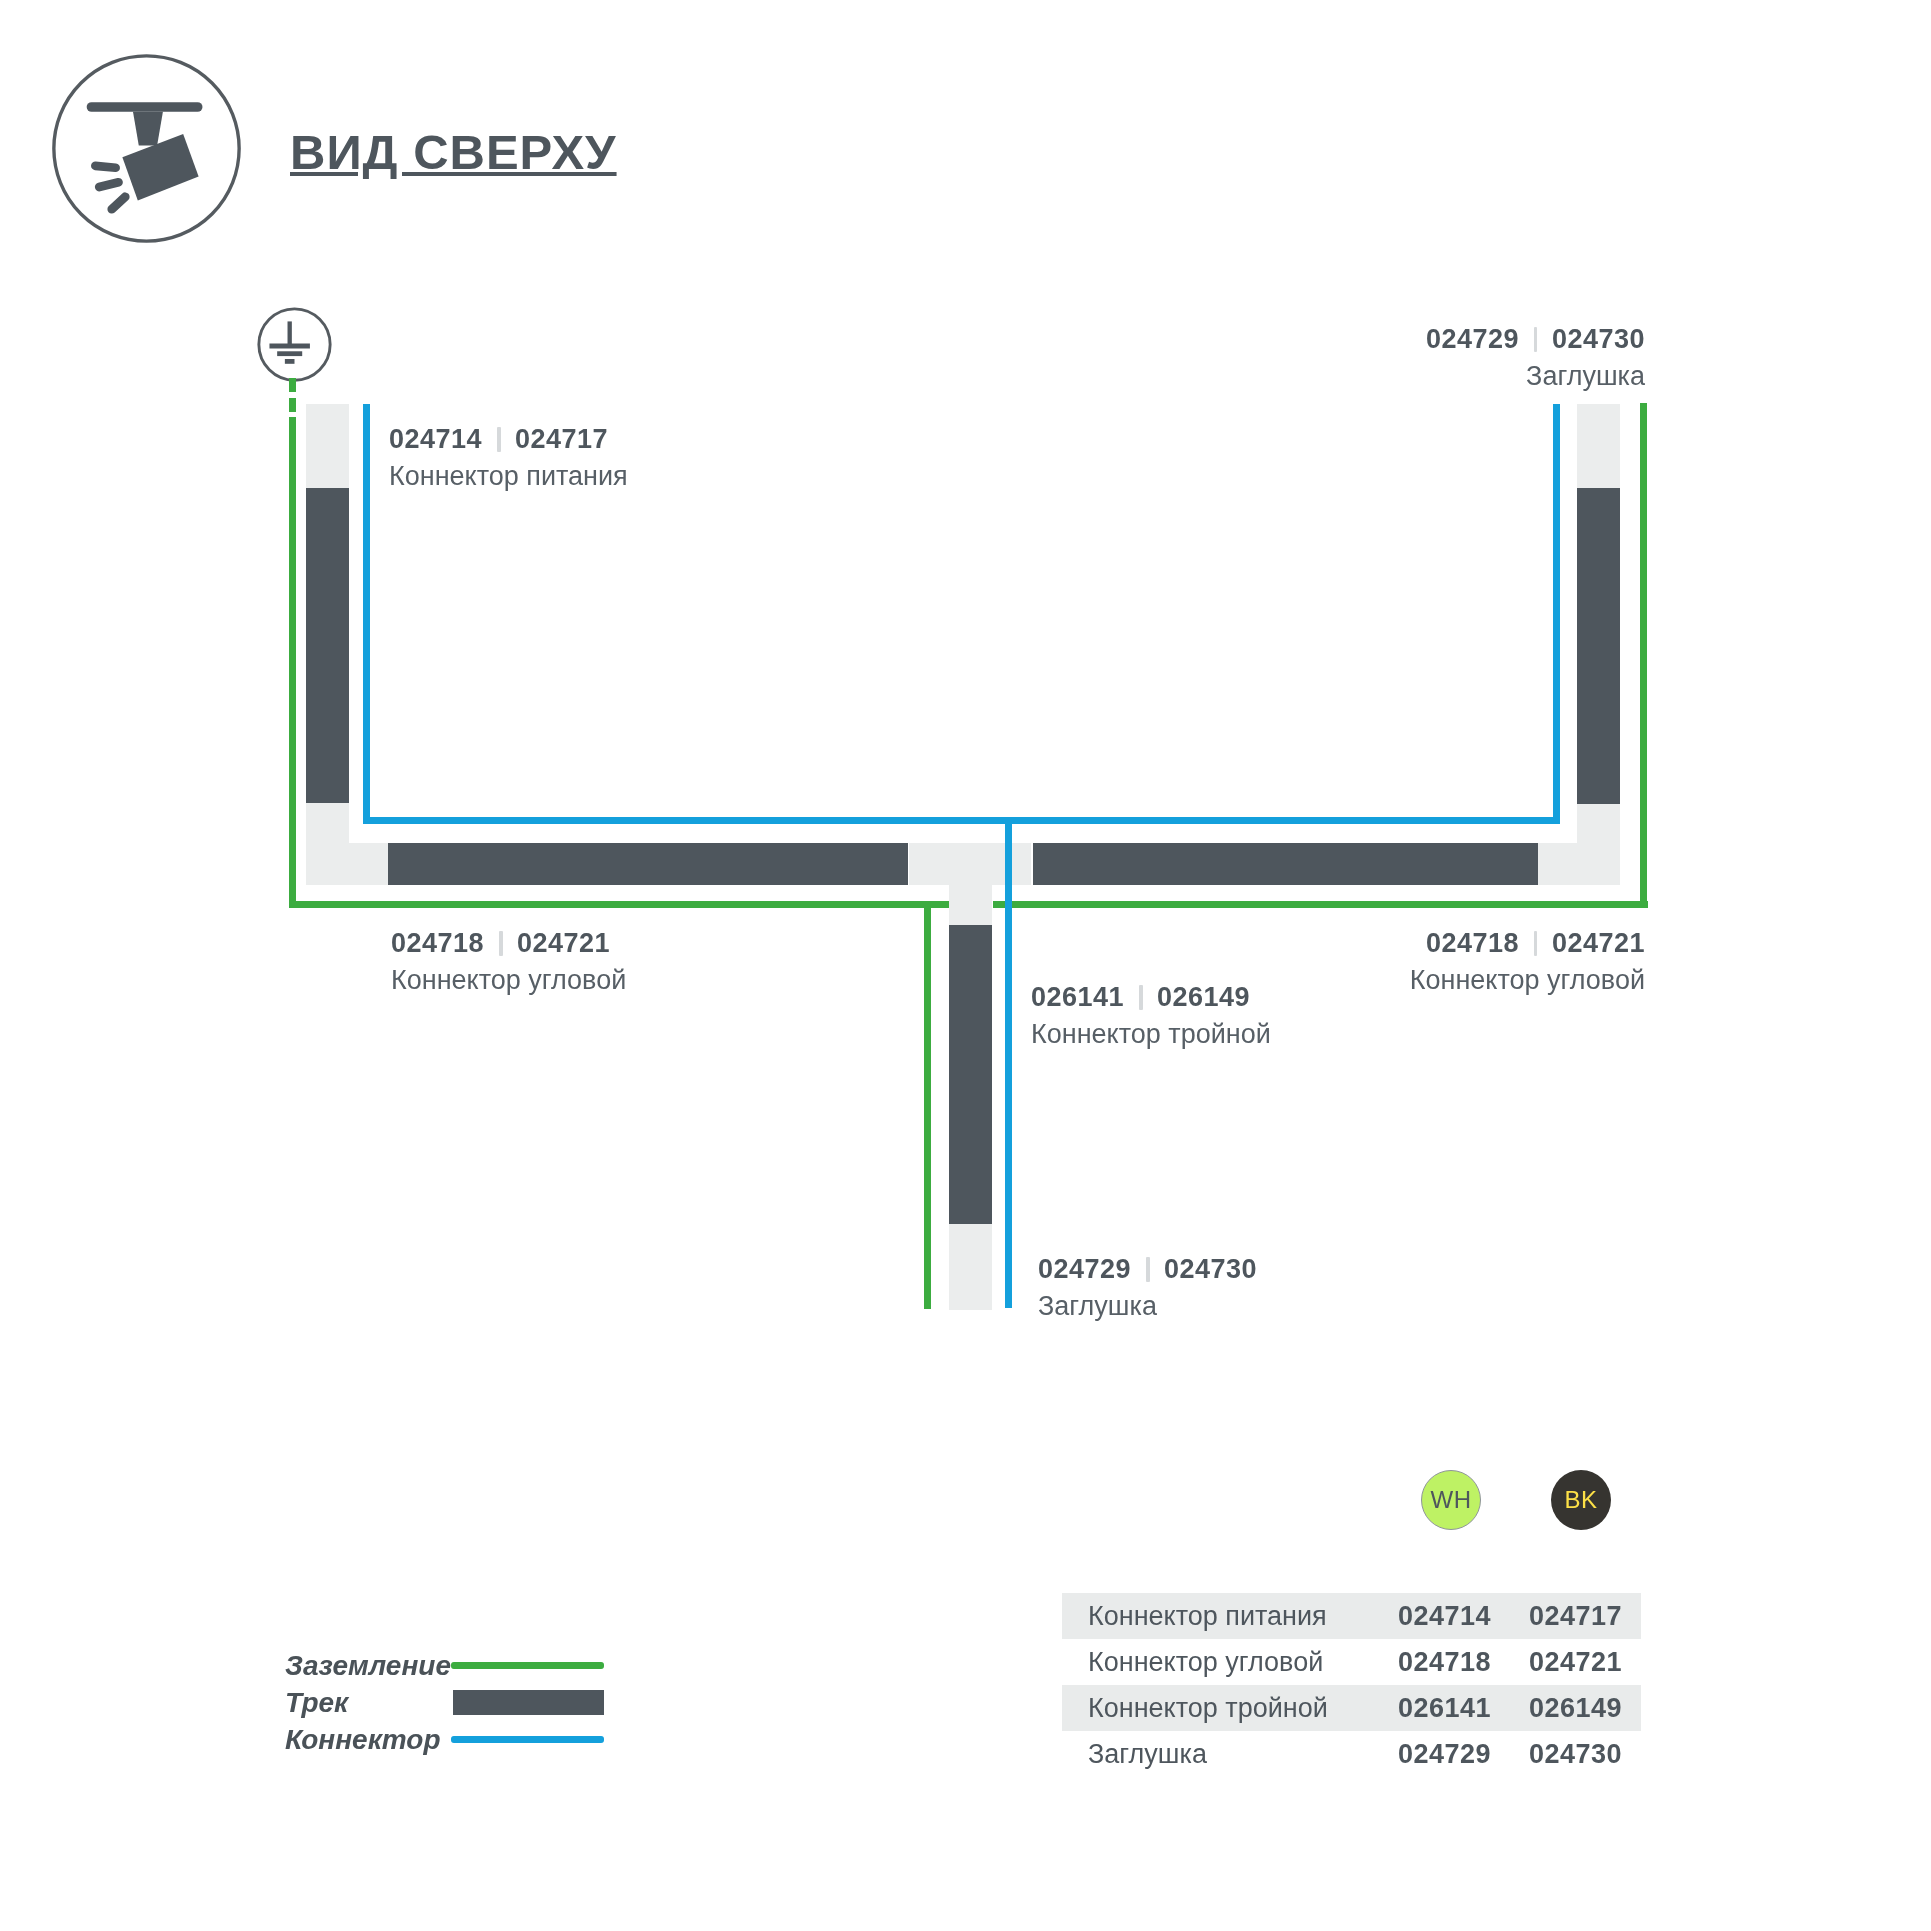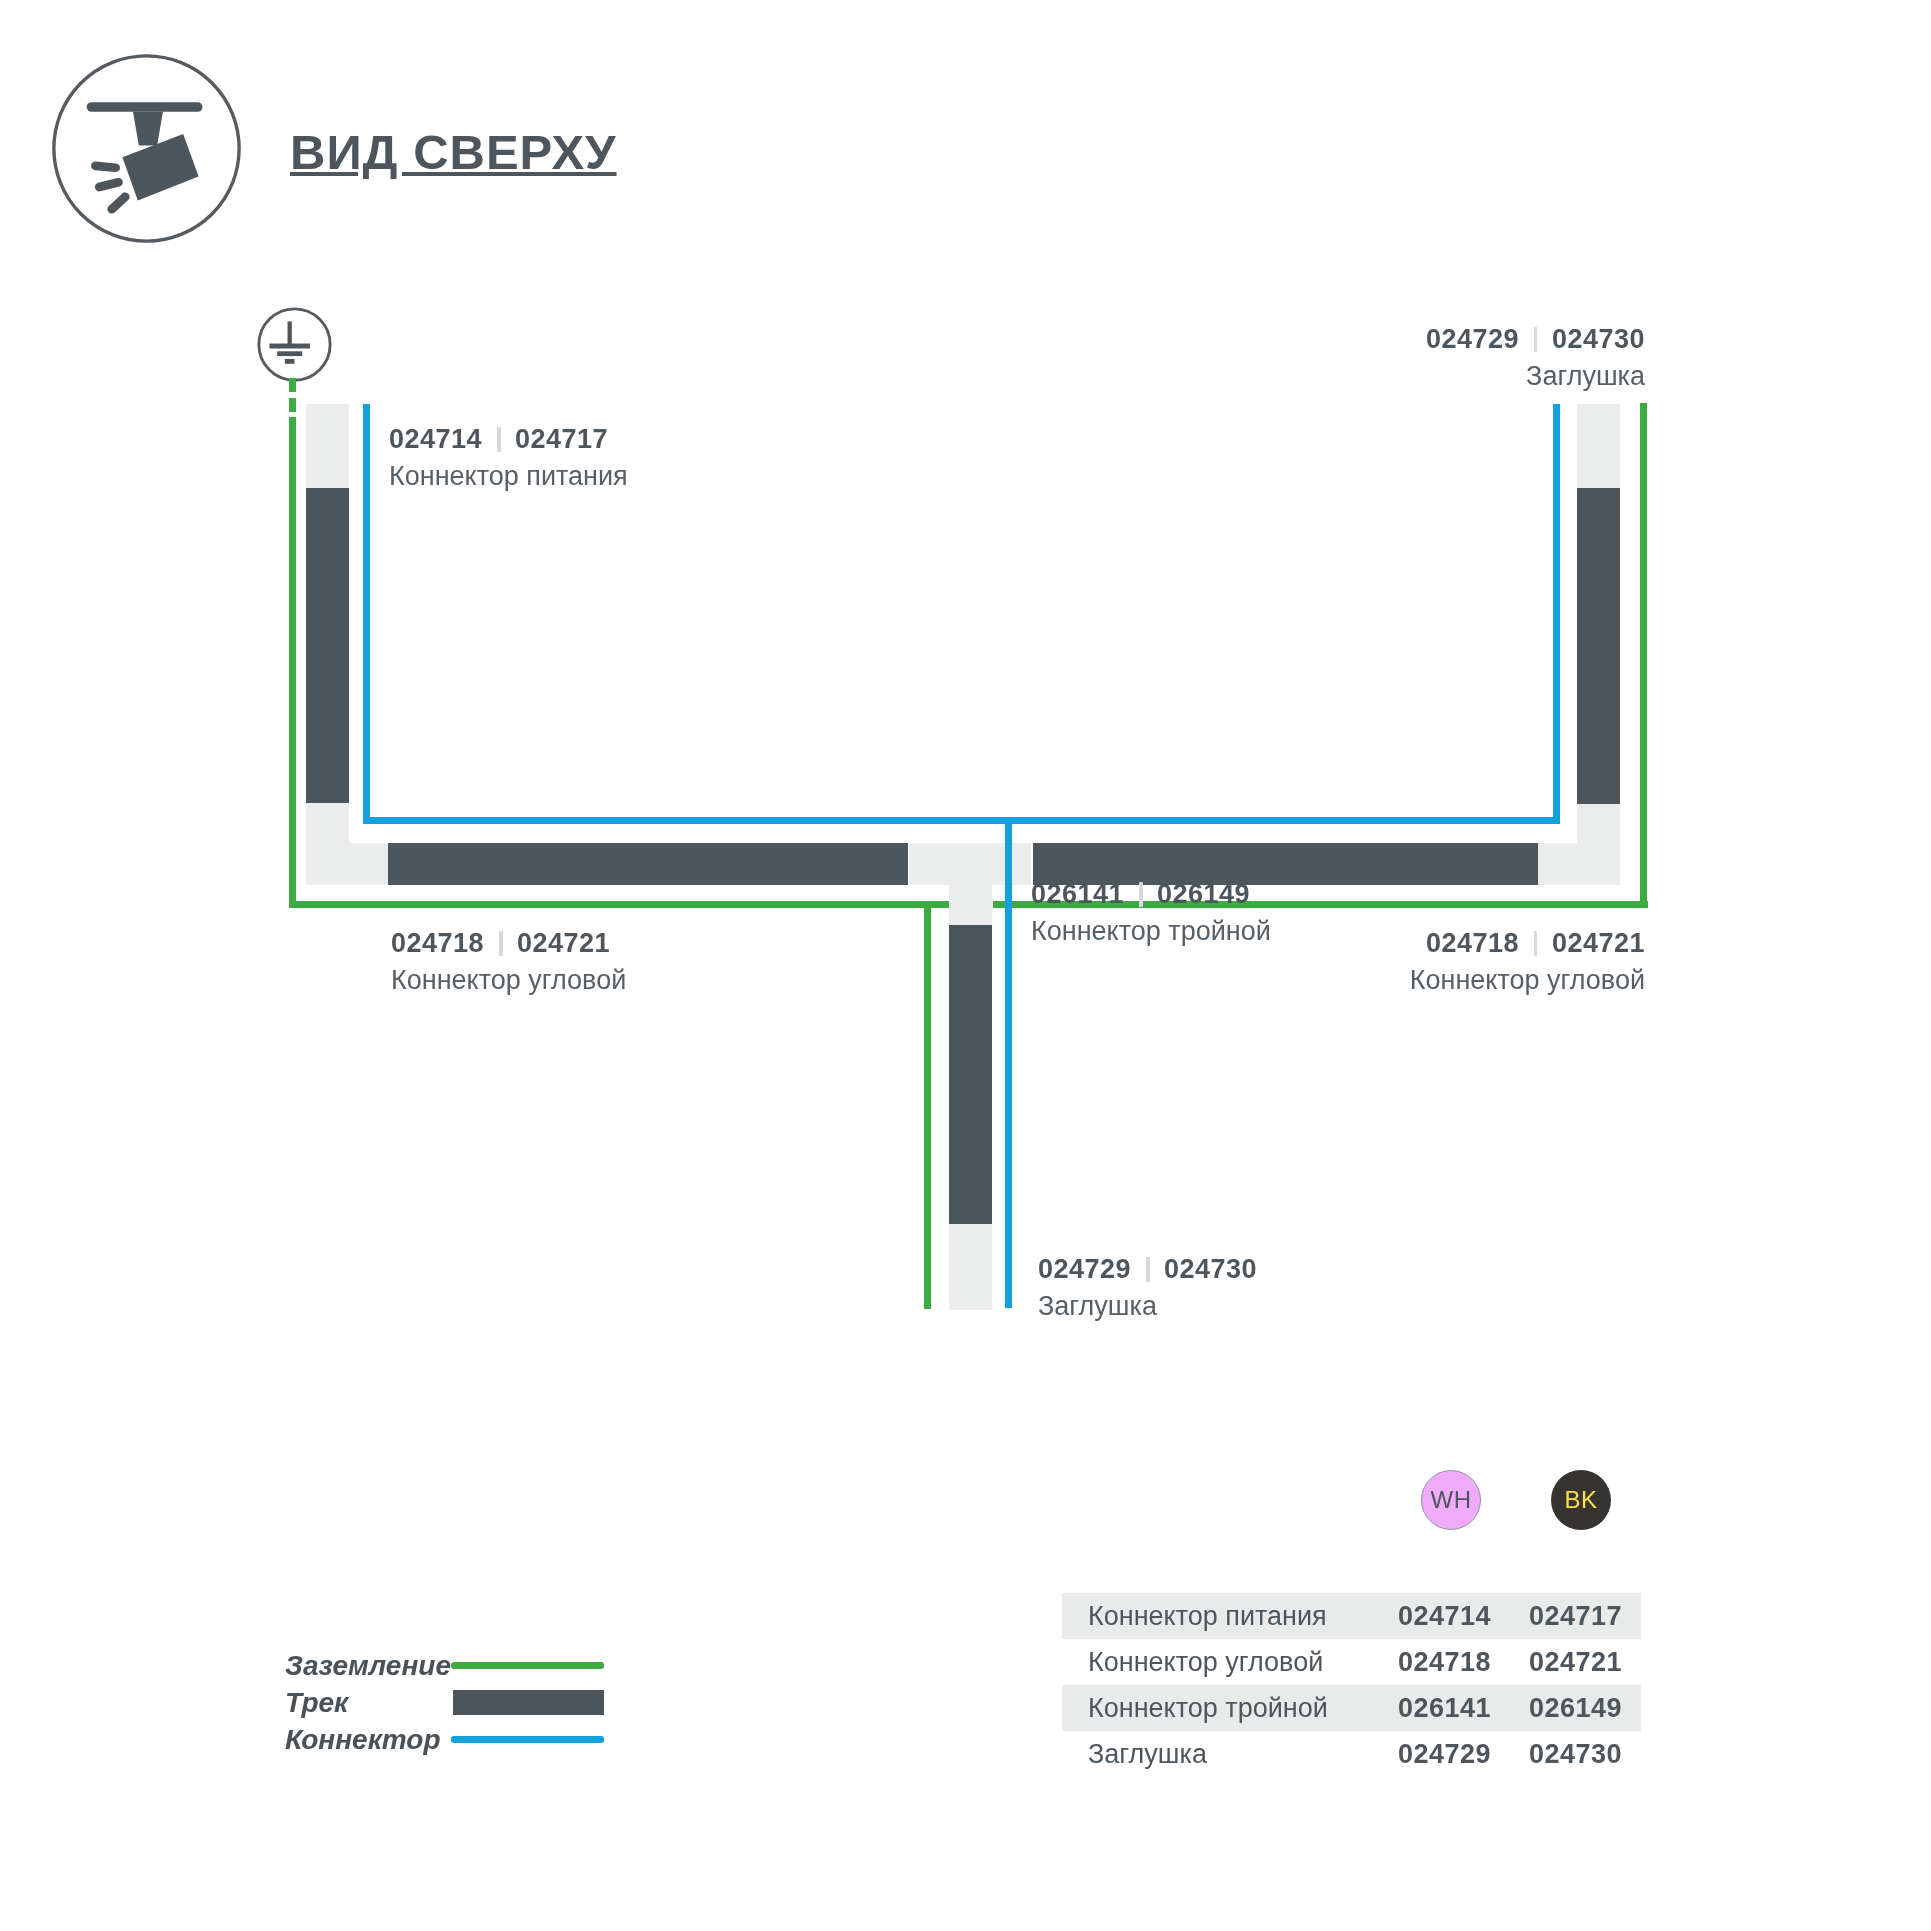--- a/index.html
+++ b/index.html
@@ -46,21 +46,21 @@
   }
   .legend-label{font-size:28px;font-weight:600;color:#4A5258;}
   .sw-line{width:153px;height:6.8px;border-radius:2.9px;}
   .sw-bar{width:151px;height:25px;}
   
   .badge{
     width:60px;height:60px;border-radius:50%;
     display:flex;align-items:center;justify-content:center;
     font-size:24px;letter-spacing:0.5px;box-sizing:border-box;
   }
-  .badge.wh{background:#f0abfc;border:1.9px solid #8F959A;color:var(--text);font-weight:400;}
+  .badge.wh{background:#bef264;border:1.9px solid #8F959A;color:var(--text);font-weight:400;}
   .badge.bk{background:var(--bk-fill);color:#fde047;font-weight:400;}
   
   .parts-table{width:579px;color:var(--text);}
   .trow{
     display:grid;grid-template-columns:1fr 131px 131px;
     align-items:center;height:46px;
   }
   .trow.shaded{background:var(--row-shade);}
   .tname{font-size:27px;font-weight:400;padding-left:26px;white-space:nowrap;}
   .tnum{font-size:27px;font-weight:700;text-align:center;letter-spacing:0.5px;}
@@ -131,21 +131,21 @@
 <div class="abs dlabel right" style="right:286px;top:321px;">
   <div class="codes"><span>024729</span><span class="sep"></span><span>024730</span></div>
   <div class="lname">Заглушка</div>
 </div>
 
 <div class="abs dlabel" style="left:391px;top:925px;">
   <div class="codes"><span>024718</span><span class="sep"></span><span>024721</span></div>
   <div class="lname">Коннектор угловой</div>
 </div>
 
-<div class="abs dlabel" style="left:1031px;top:876px;">
+<div class="abs dlabel" style="left:1031px;top:979px;">
   <div class="codes"><span>026141</span><span class="sep"></span><span>026149</span></div>
   <div class="lname">Коннектор тройной</div>
 </div>
 
 <div class="abs dlabel right" style="right:286px;top:925px;">
   <div class="codes"><span>024718</span><span class="sep"></span><span>024721</span></div>
   <div class="lname">Коннектор угловой</div>
 </div>
 
 <div class="abs dlabel" style="left:1038px;top:1251px;">

